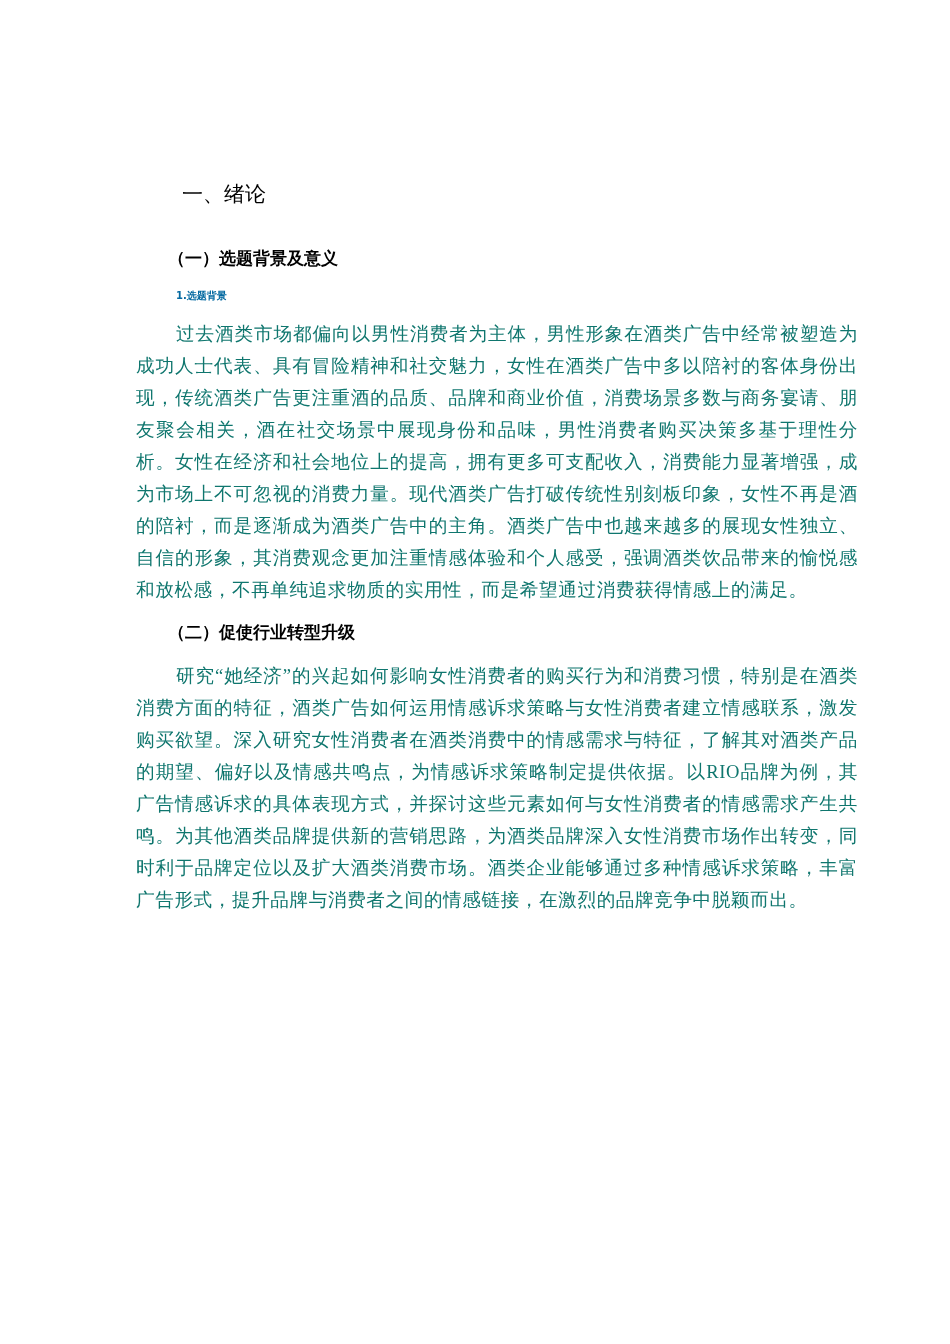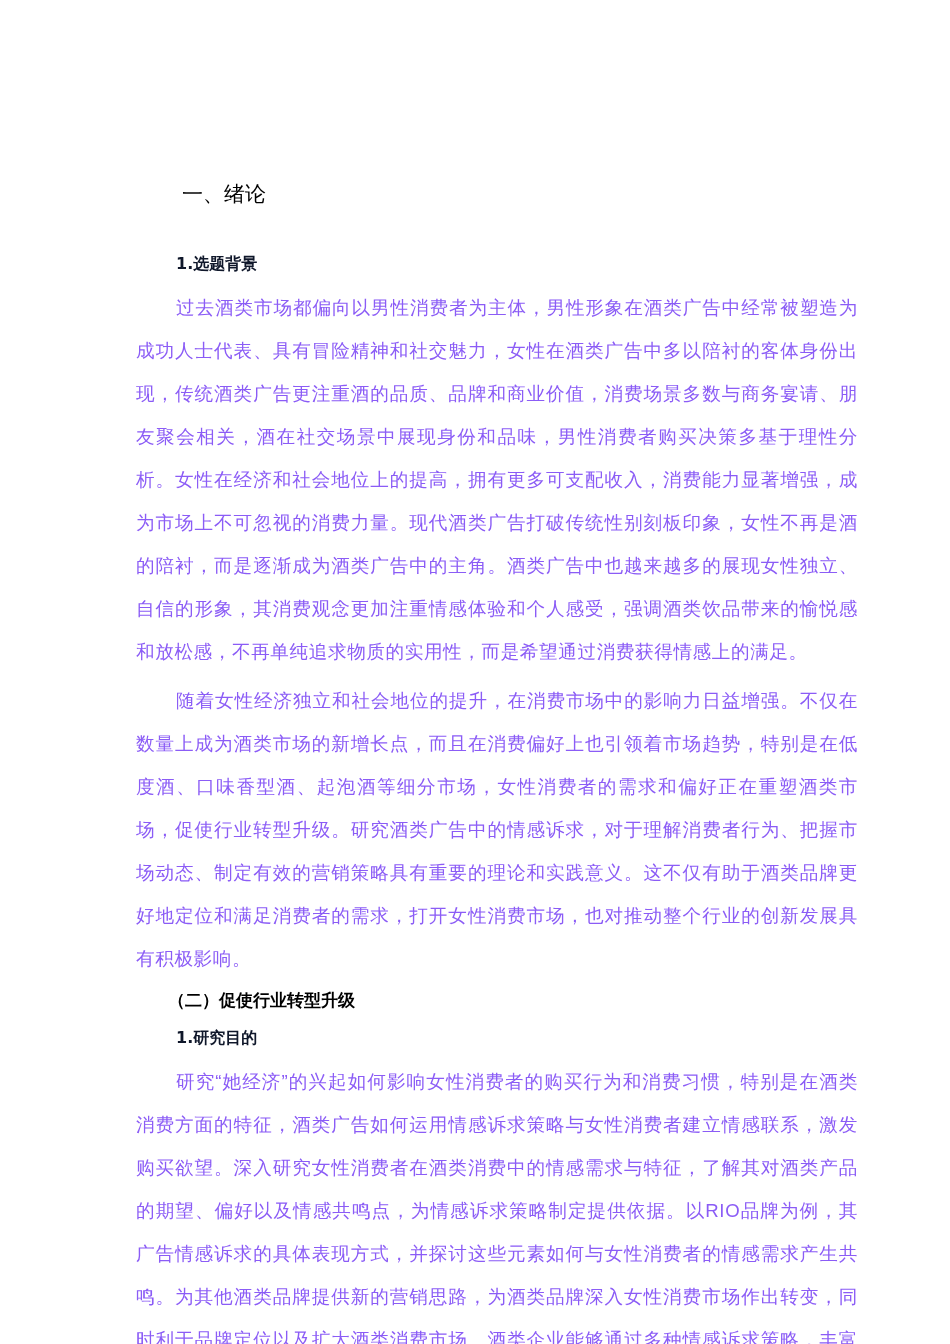--- a/index.html
+++ b/index.html
@@ -1,36 +1,35 @@
 <!DOCTYPE html>
 <html><head>
 <meta charset="utf-8">
 <style>
   html, body { margin: 0; padding: 0; background: #ffffff; }
   body { width: 950px; height: 1344px; position: relative; overflow: hidden; }
   .page { position: absolute; left: 136px; top: 168px; width: 722px; color: #111; }
   .h1 { font-family: "DejaVu Sans", sans-serif; font-size: 21px; font-weight: normal; margin: 8px; height: 36px; line-height: 36px; padding-left: 38px; color:#000; }
   .h2 { font-family: "DejaVu Sans", sans-serif; font-size: 17px; font-weight: bold; margin: 0; line-height: 32px; padding-left: 32px; color:#000; }
-  .h3 { font-family: "DejaVu Sans", sans-serif; font-size: 16px; font-weight: bold; margin: 0; line-height: 32px; padding-left: 40px; color:#0f172a; }
-  .p { font-family: Liberation Sans, sans-serif; font-size: 18.6px; line-height: 43px; margin: 0; text-indent: 2.15em; text-align: justify; letter-spacing: 0.6px; color:#8b5cf6; }
+  .h3 { font-family: "DejaVu Sans", sans-serif; font-size: 10px; font-weight: bold; margin: 0; line-height: 32px; padding-left: 40px; color:#0369a1; }
+  .p { font-family: Liberation Serif, serif; font-size: 18.6px; line-height: 32px; margin: 0; text-indent: 2.15em; text-align: justify; letter-spacing: 0.6px; color:#0f766e; }
 </style>
 </head>
 <body>
 
 <div class="page">
   <h1 class="h1">一、绪论</h1>
 
   <div style="height:22px"></div>
+  <h2 class="h2">（一）选题背景及意义</h2>
   <div style="height:6px"></div>
   <h3 class="h3">1.选题背景</h3>
   <div style="height:6px"></div>
   <p class="p">过去酒类市场都偏向以男性消费者为主体，男性形象在酒类广告中经常被塑造为成功人士代表、具有冒险精神和社交魅力，女性在酒类广告中多以陪衬的客体身份出现，传统酒类广告更注重酒的品质、品牌和商业价值，消费场景多数与商务宴请、朋友聚会相关，酒在社交场景中展现身份和品味，男性消费者购买决策多基于理性分析。女性在经济和社会地位上的提高，拥有更多可支配收入，消费能力显著增强，成为市场上不可忽视的消费力量。现代酒类广告打破传统性别刻板印象，女性不再是酒的陪衬，而是逐渐成为酒类广告中的主角。酒类广告中也越来越多的展现女性独立、自信的形象，其消费观念更加注重情感体验和个人感受，强调酒类饮品带来的愉悦感和放松感，不再单纯追求物质的实用性，而是希望通过消费获得情感上的满足。</p>
 
   <div style="height:6px"></div>
-  <p class="p">随着女性经济独立和社会地位的提升，在消费市场中的影响力日益增强。不仅在数量上成为酒类市场的新增长点，而且在消费偏好上也引领着市场趋势，特别是在低度酒、口味香型酒、起泡酒等细分市场，女性消费者的需求和偏好正在重塑酒类市场，促使行业转型升级。研究酒类广告中的情感诉求，对于理解消费者行为、把握市场动态、制定有效的营销策略具有重要的理论和实践意义。这不仅有助于酒类品牌更好地定位和满足消费者的需求，打开女性消费市场，也对推动整个行业的创新发展具有积极影响。</p>
 
   <div style="height:4px"></div>
   <h2 class="h2">（二）促使行业转型升级</h2>
   <div style="height:6px"></div>
-  <h3 class="h3">1.研究目的</h3>
   <div style="height:6px"></div>
   <p class="p">研究“她经济”的兴起如何影响女性消费者的购买行为和消费习惯，特别是在酒类消费方面的特征，酒类广告如何运用情感诉求策略与女性消费者建立情感联系，激发购买欲望。深入研究女性消费者在酒类消费中的情感需求与特征，了解其对酒类产品的期望、偏好以及情感共鸣点，为情感诉求策略制定提供依据。以RIO品牌为例，其广告情感诉求的具体表现方式，并探讨这些元素如何与女性消费者的情感需求产生共鸣。为其他酒类品牌提供新的营销思路，为酒类品牌深入女性消费市场作出转变，同时利于品牌定位以及扩大酒类消费市场。酒类企业能够通过多种情感诉求策略，丰富广告形式，提升品牌与消费者之间的情感链接，在激烈的品牌竞争中脱颖而出。</p>
 </div>
 
 </body></html>

